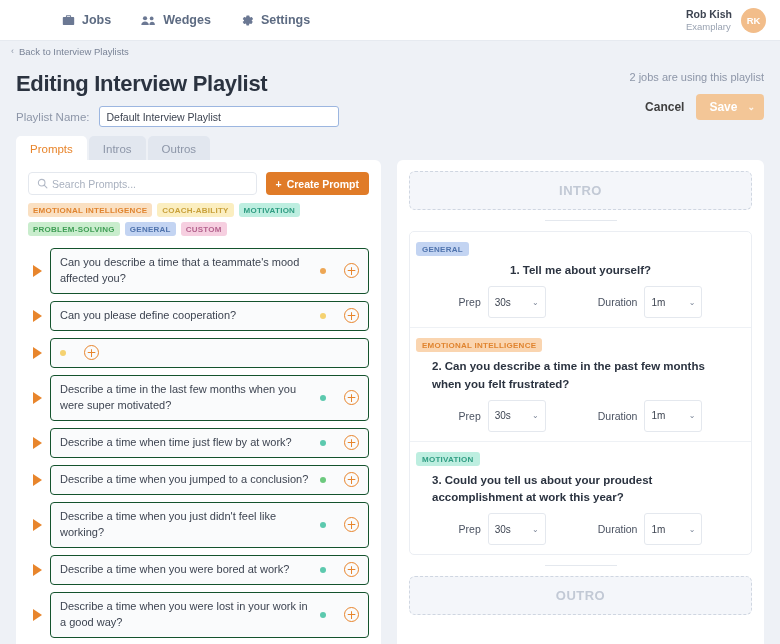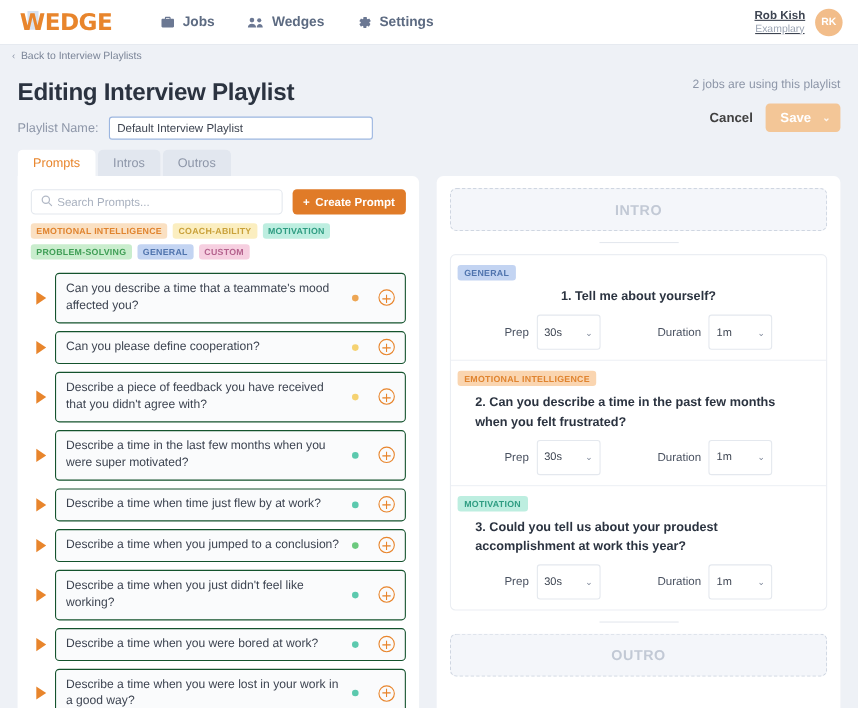--- a/index.html
+++ b/index.html
@@ -46,21 +46,21 @@
     display: flex; align-items: center; gap: 7px;
     font-size: 12.5px; color: #5d6b82; font-weight: 700;
     cursor: pointer;
   }
   .nav-item svg { display: block; }
 
   .user-block {
     margin-left: auto;
     display: flex; align-items: center; gap: 9px;
   }
-  .user-text { text-align: center; line-height: 1.25; text-decoration: underline; }
+  .user-text { text-align: left; line-height: 1.25; }
   .user-name { font-size: 10.5px; font-weight: 700; color: #3d4451; }
   .user-org { font-size: 9.5px; color: #9aa3b2; }
   .avatar {
     width: 25px; height: 25px; border-radius: 50%;
     background: #f2bd8a; color: #fff;
     display: flex; align-items: center; justify-content: center;
     font-size: 9.5px; font-weight: 700;
   }
 
   
@@ -301,23 +301,20 @@
     padding: 0 6px;
     font-size: 10px; color: #3d4451;
     background: #fff; cursor: pointer;
   }
   .ctrl-select .cs-chev { color: #7a8497; font-size: 8px; }
 </style>
 </head>
 <body>
 
 <div class="topnav">
-  <div class="logo">
-    <span class="w-wrap"><span class="blue-slab"></span><span>WEDGE</span></span>
-  </div>
 
   <div class="nav-items">
     <div class="nav-item">
       <span>
         <svg width="13" height="13" viewBox="0 0 16 16" fill="#6b7893">
             <path d="M6 1.6h4c.7 0 1.2.5 1.2 1.2v1h2.6c.7 0 1.2.5 1.2 1.2v7.2c0 .7-.5 1.2-1.2 1.2H2.2c-.7 0-1.2-.5-1.2-1.2V5c0-.7.5-1.2 1.2-1.2h2.6v-1c0-.7.5-1.2 1.2-1.2zm0 2.2h4v-1H6v1z"></path>
           </svg>
       </span>
       <span>Jobs</span>
     </div>
@@ -424,21 +421,20 @@
           <div class="play-tri"></div>
           <div class="prompt-card">
             <div class="prompt-text">Can you please define cooperation?</div>
             <div class="dot" style="background: rgb(245, 210, 113);"></div>
             <div class="plus-circle">+</div>
           </div>
         </div>
         <div class="prompt-row">
           <div class="play-tri"></div>
           <div class="prompt-card">
-            <div class="prompt-text">Describe a piece of feedback you have received that you didn't agree with?</div>
             <div class="dot" style="background: rgb(245, 210, 113);"></div>
             <div class="plus-circle">+</div>
           </div>
         </div>
         <div class="prompt-row">
           <div class="play-tri"></div>
           <div class="prompt-card">
             <div class="prompt-text">Describe a time in the last few months when you were super motivated?</div>
             <div class="dot" style="background: rgb(92, 201, 174);"></div>
             <div class="plus-circle">+</div>

